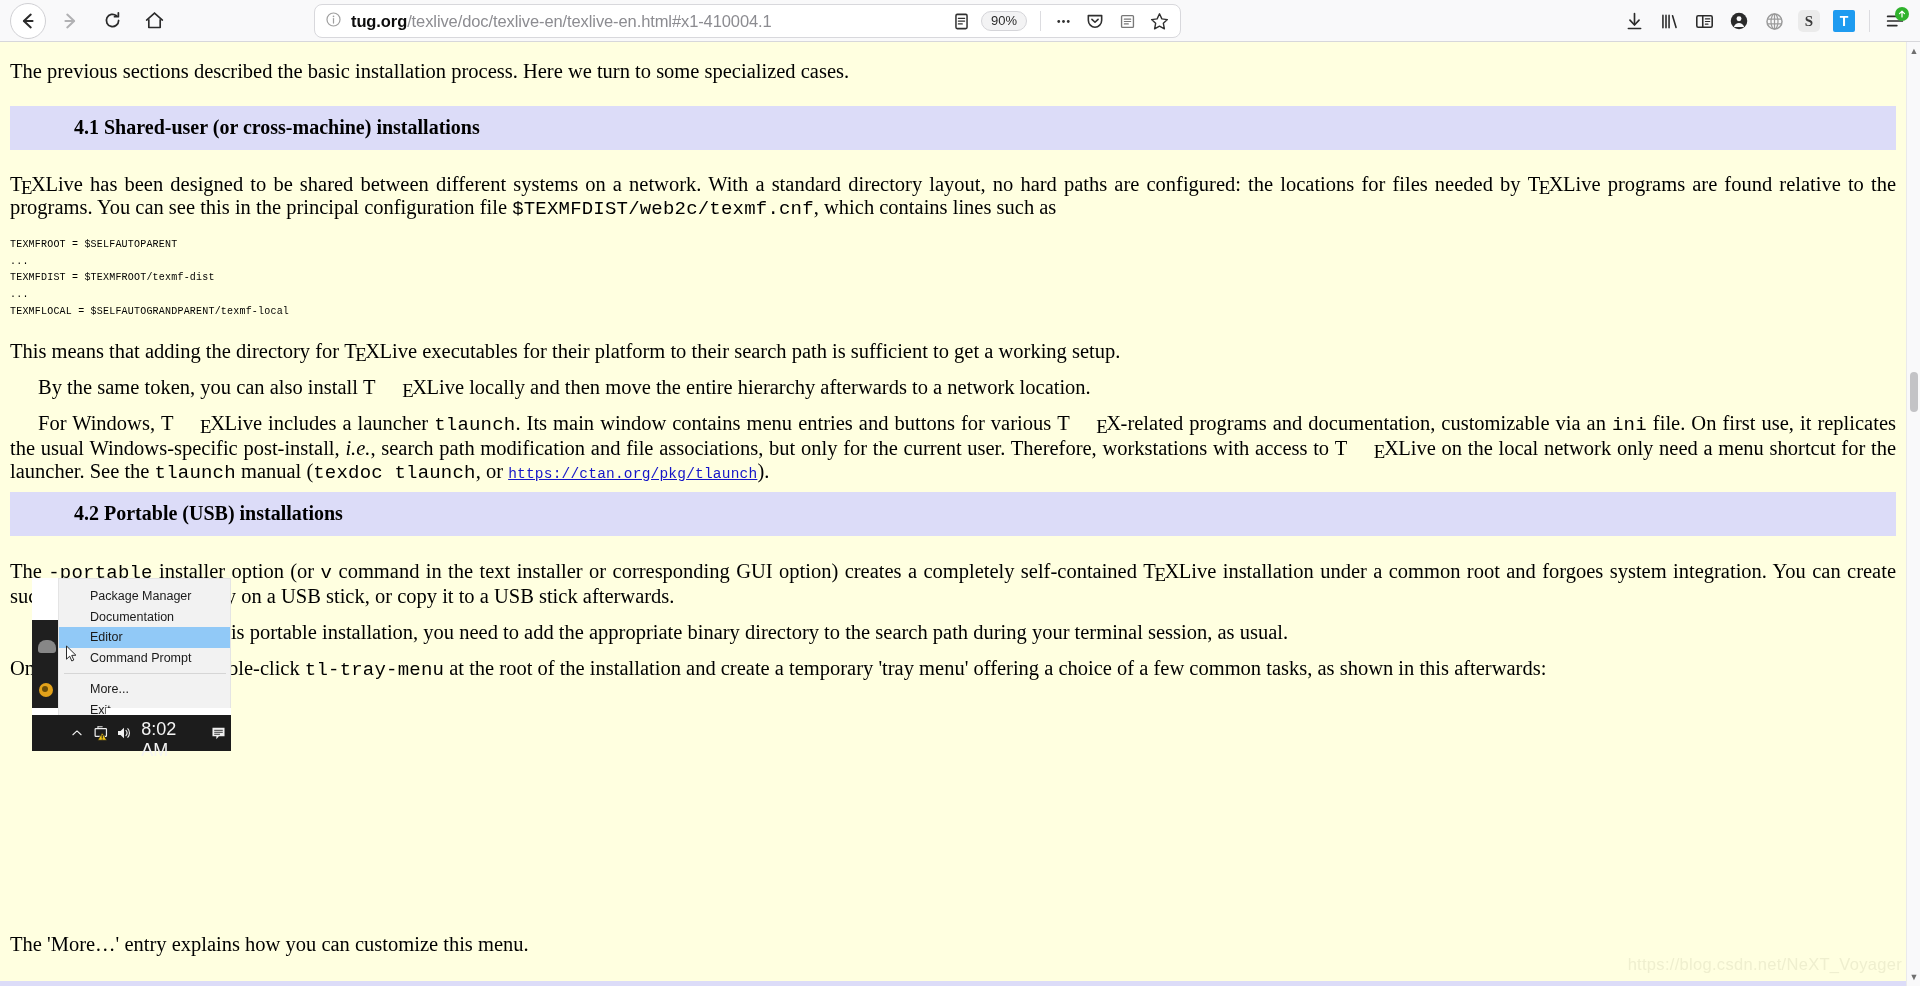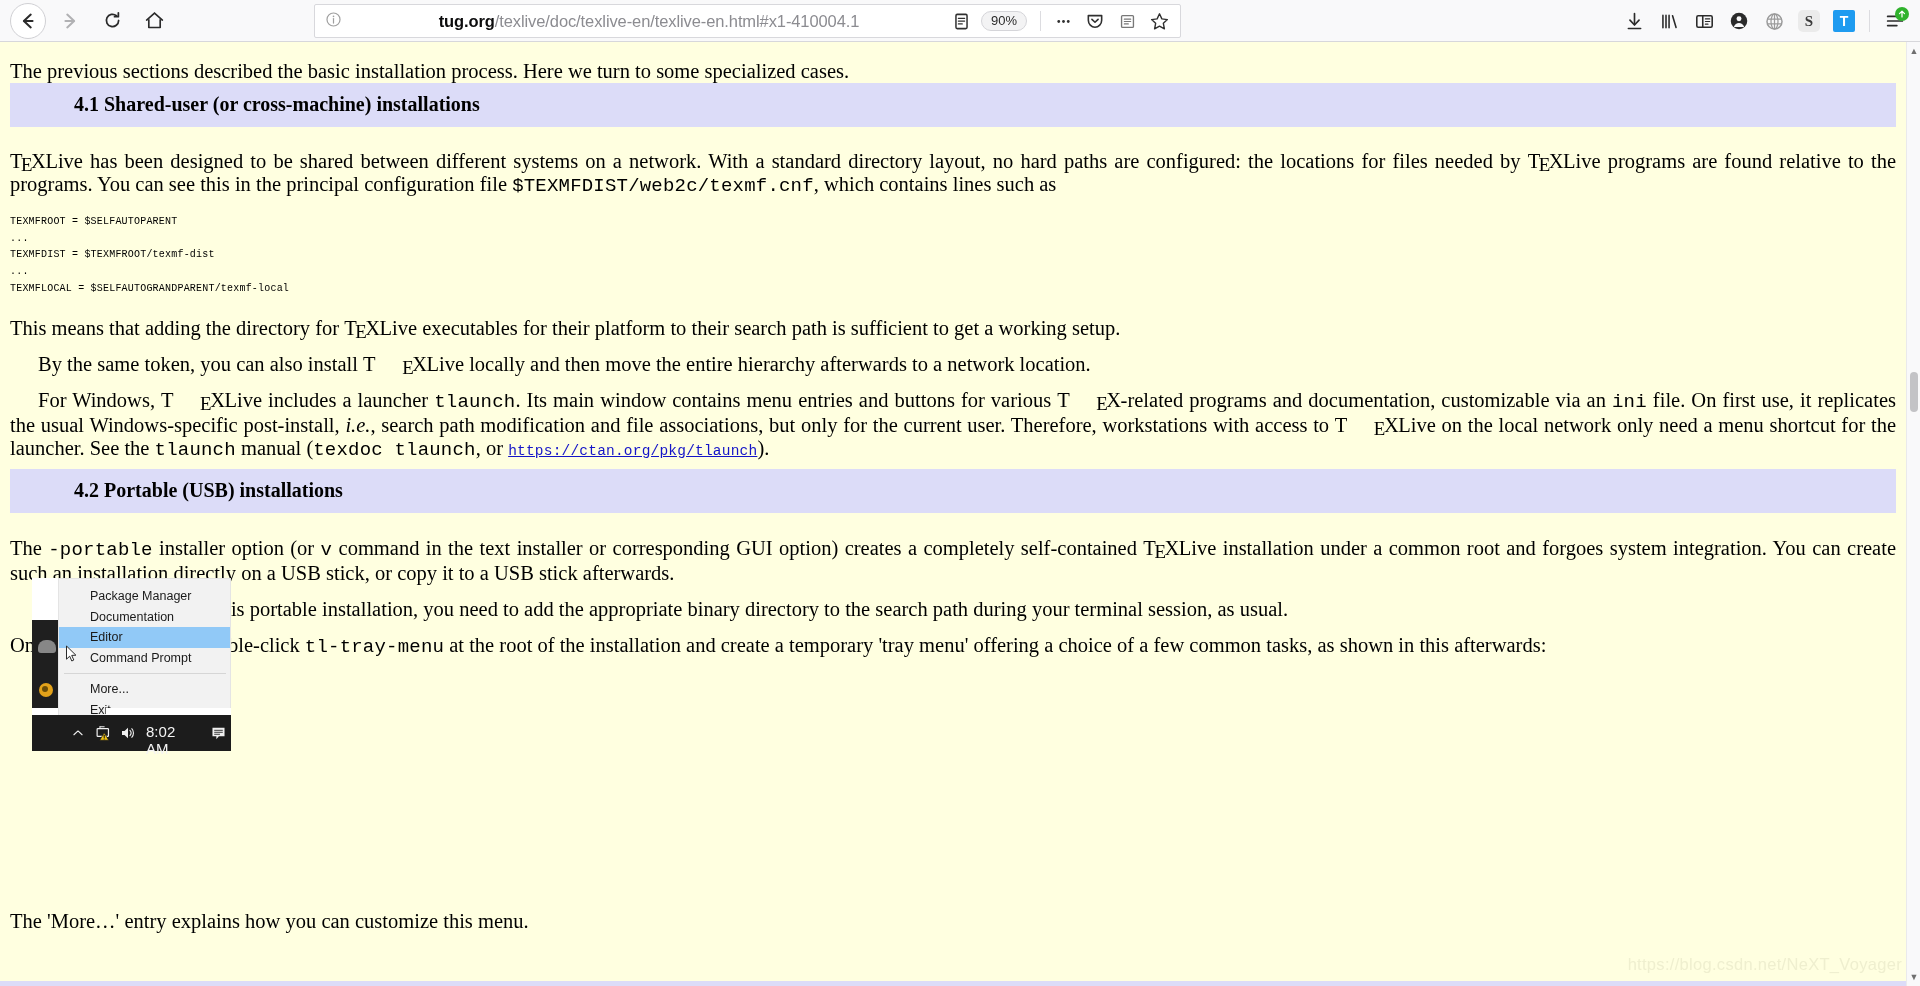--- a/index.html
+++ b/index.html
@@ -33,24 +33,23 @@
     display: flex; align-items: center; justify-content: center;
     background: #fff;
   }
 
   
   #urlbar-wrap {
     position: absolute; left: 314px; top: 4px;
     width: 867px; height: 34px;
     background: #fff;
     border: 1px solid #d8d8dc;
-    border-radius: 2px;
+    border-radius: 8px;
     display: flex; align-items: center;
     padding: 0 6px 0 10px;
-    text-align: center;
   }
   #identity-icon { flex: 0 0 auto; margin-right: 9px; opacity: .65; }
   #url-text {
     flex: 1 1 auto;
     font-size: 16.5px;
     color: #8c8c91;
     white-space: nowrap; overflow: hidden;
     letter-spacing: -0.1px;
   }
   #url-text .host { color: #0c0c0d; font-weight: bold; }
@@ -222,21 +221,21 @@
   #taskbar-white {
     position: absolute; left: 74px; top: 130px;
     width: 125px; height: 8px;
     background: #fff;
   }
   .tbk-item {
     display: flex; align-items: center; justify-content: center;
     color: #f2f2f2;
     font-family: "Liberation Sans", sans-serif;
   }
-  #tb-time { font-size: 15px; color: #f4f4f4; margin: 13px 8px 0 6px; }
+  #tb-time { font-size: 18px; color: #f4f4f4; margin: 13px 8px 0 6px; }
 
   
   #watermark {
     position: absolute;
     right: 18px; bottom: 12px;
     font-family: "Liberation Sans", sans-serif;
     font-size: 16.5px;
     color: #efefcf;
     letter-spacing: .3px;
     white-space: nowrap;
@@ -402,21 +401,21 @@
       </span>
     </span>
   </div>
 </div>
 
 <div id="page">
   <div id="content">
 
     <p class="body" style="margin-top:18px;">The previous sections described the basic installation process. Here we turn to some specialized cases.</p>
 
-    <h2 class="sec-head" style="">4.1 Shared-user (or cross-machine) installations</h2>
+    <h2 class="sec-head" style="margin-top:23px;">4.1 Shared-user (or cross-machine) installations</h2>
 
     <p class="body" style="margin-top:23px;"><span class="tex">T<span class="e">E</span>X</span><span>Live has been designed to be shared between different systems on a network. With a standard directory layout, no hard paths are configured: the locations for files needed by </span><span class="tex">T<span class="e">E</span>X</span><span>Live programs are found relative to the programs. You can see this in the principal configuration file </span><code class="tt">$TEXMFDIST/web2c/texmf.cnf</code><span>, which contains lines such as</span></p>
 
     <pre class="code" style="margin-top:16px;">TEXMFROOT = $SELFAUTOPARENT
 ...
 TEXMFDIST = $TEXMFROOT/texmf-dist
 ...
 TEXMFLOCAL = $SELFAUTOGRANDPARENT/texmf-local</pre>
 
     <p class="body" style="margin-top:19px;"><span>This means that adding the directory for </span><span class="tex">T<span class="e">E</span>X</span><span>Live executables for their platform to their search path is sufficient to get a working setup.</span></p>

